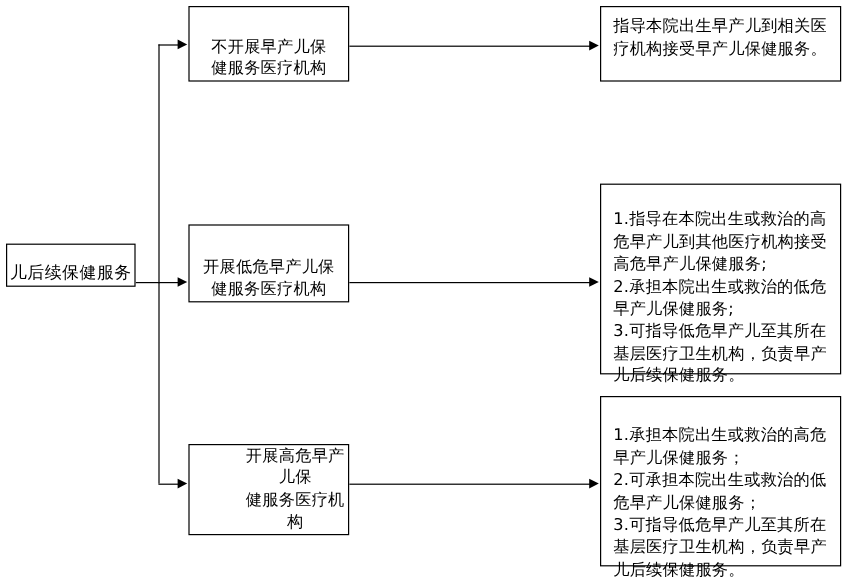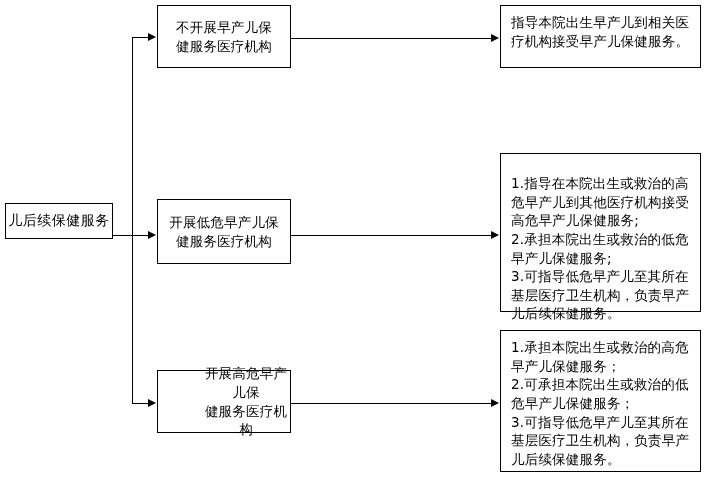--- a/index.html
+++ b/index.html
@@ -16,21 +16,21 @@
     font-family: "DejaVu Sans", "Liberation Sans", sans-serif;
   }
   .node {
     position: absolute;
     box-sizing: border-box;
     border: 1px solid #000000;
     background: #ffffff;
     color: #000000;
     display: flex;
     flex-direction: column;
-    justify-content: center;
+    justify-content: flex-end;
     z-index: 3;
   }
   .node .txt {
     display: block;
     white-space: pre-line;
     line-height: 1.38;
   }
   
   #node-root {
     left: 5px;
@@ -49,37 +49,37 @@
     left: 157px;
     width: 134px;
     align-items: center;
   }
   .node-mid .txt {
     font-size: 13.5px;
     text-align: center;
     letter-spacing: 0.2px;
   }
   #node-mid-0 { top: 5px;   height: 63px; }
-  #node-mid-1 { top: 199px; height: 65px; }
-  #node-mid-2 { top: 370px; height: 63px; padding-left: 44px; }
+  #node-mid-1 { top: 187px; height: 65px; }
+  #node-mid-2 { top: 370px; height: 76px; padding-left: 44px; }
   
   .node-right {
     left: 500px;
     width: 201px;
     align-items: flex-start;
   }
   .node-right .txt {
     font-size: 13.5px;
     text-align: left;
     padding: 0 8px 0 10px;
     letter-spacing: 0.2px;
   }
   #node-right-0 { top: 5px;   height: 63px; justify-content: flex-start; padding-top: 7px; }
   #node-right-1 { top: 153px; height: 159px; justify-content: flex-start; padding-top: 20px; }
-  #node-right-2 { top: 330px; height: 142px; justify-content: flex-start; padding-top: 7px; }
+  #node-right-2 { top: 330px; height: 142px; justify-content: flex-start; padding-top: 23px; }
 
   
   .hline {
     position: absolute;
     height: 0;
     border-top: 1px solid #000000;
     z-index: 1;
   }
   .vline {
     position: absolute;

